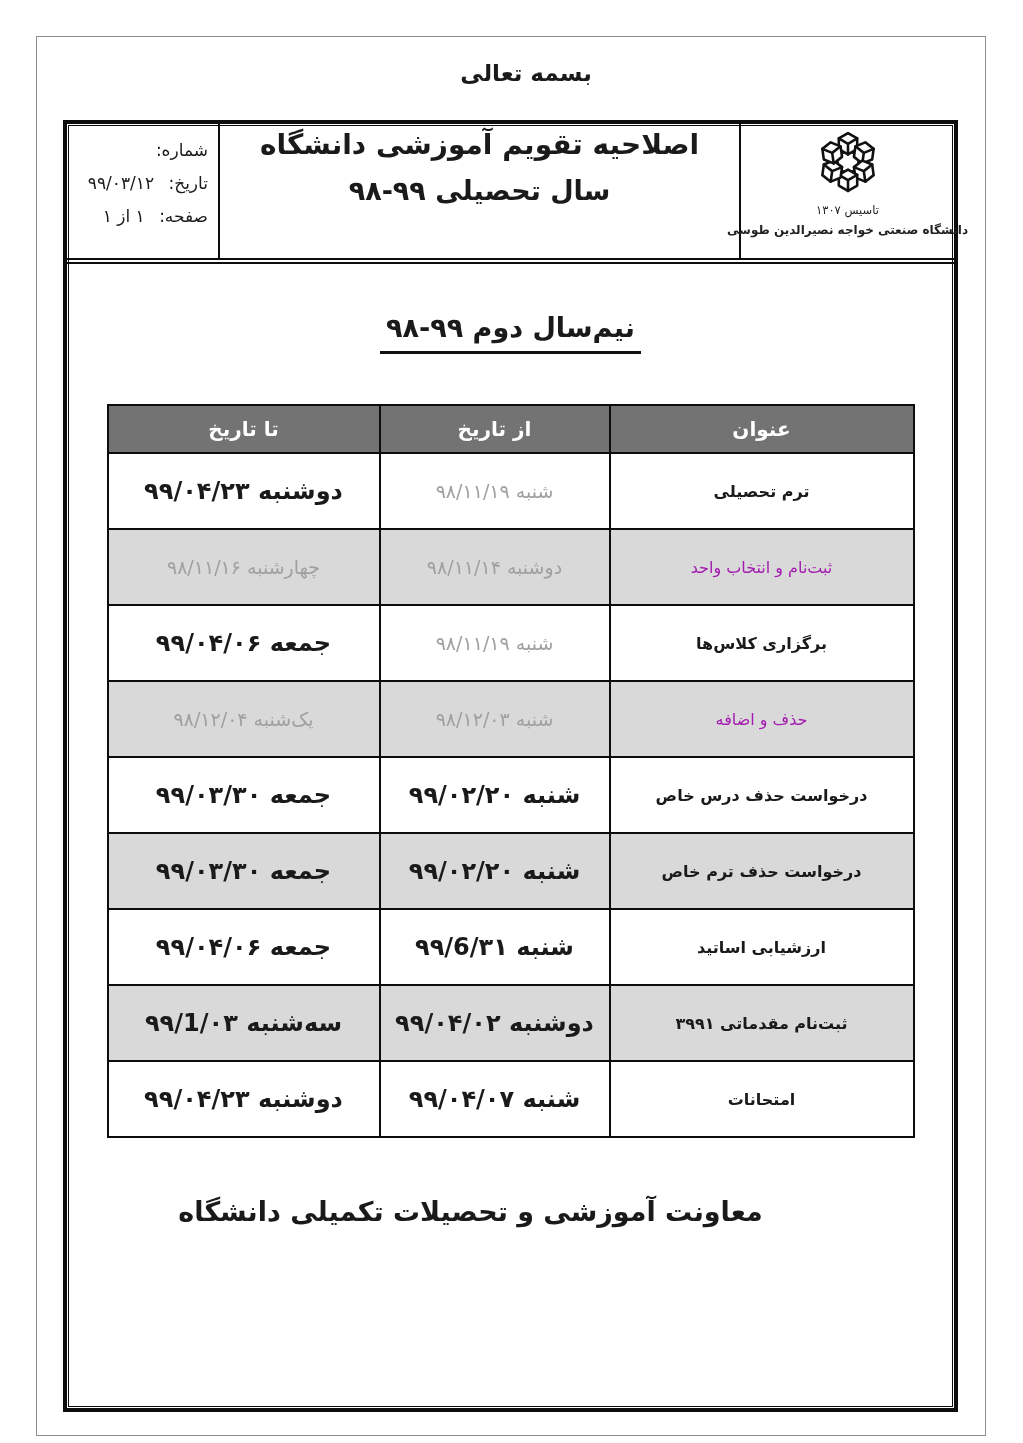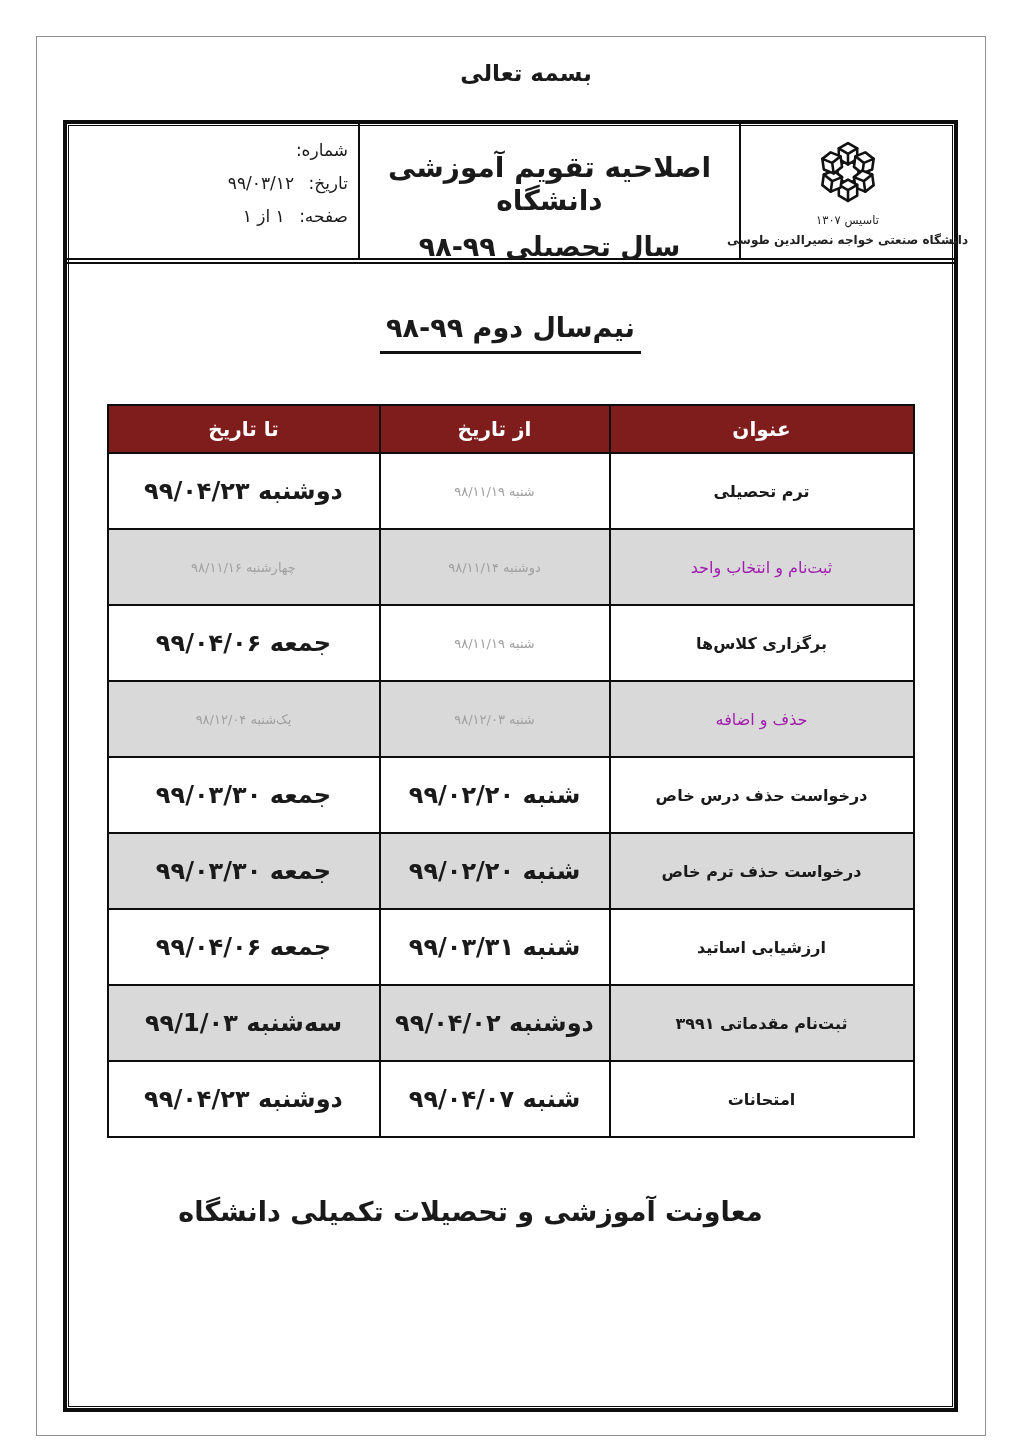--- a/index.html
+++ b/index.html
@@ -24,52 +24,52 @@
     content:""; position:absolute; inset:1px; border:1px solid #0d0d0d;
     pointer-events:none;
   }
   
   .doc-header {
     display:flex; height:140px; border-bottom:6px double #0d0d0d;
   }
   .hdr-cell { height:100%; }
   .hdr-logo {
     width:215px; border-left:2px solid #0d0d0d;
-    display:flex; flex-direction:column; align-items:center; padding-top:10px;
+    display:flex; flex-direction:column; align-items:center; padding-top:0;
   }
   .hdr-title {
-    width:381px; border-left:2px solid #0d0d0d;
-    text-align:center; padding-top:27px; font-weight:bold;
+    width:521px; border-left:2px solid #0d0d0d;
+    text-align:center; padding-top:4px; font-weight:bold;
   }
   .title-l1 { font-size:28px; letter-spacing:-0.5px; }
   .title-l2 { font-size:27px; margin-top:14px; }
   .hdr-meta { flex:1; padding:16px 10px 0 6px; font-weight:normal; font-size:17px; }
   .meta-line { margin-bottom:13px; white-space:nowrap; }
   .meta-line .v { margin-right:9px; }
   .logo-founded { font-size:11.5px; margin-top:3px; color:#222; }
   .logo-univ { font-size:12px; font-weight:bold; margin-top:6px; color:#222; white-space:nowrap; }
   
   .doc-body { position:relative; }
   .section-title { margin-top:48px; text-align:center; font-size:27px; font-weight:bold; }
   .section-title span { display:inline-block; border-bottom:3px solid #111; padding:0 6px 8px; }
   table.cal {
     margin:50px auto 0; width:806px; border-collapse:collapse; table-layout:fixed;
   }
   .cal th, .cal td {
     border:2px solid #0d0d0d; text-align:center; vertical-align:middle;
     overflow:hidden;
   }
   .cal thead th {
-    height:48px; background:#7f1d1d; color:#ffffff; font-size:20px; font-weight:bold;
+    height:48px; background:#737373; color:#ffffff; font-size:20px; font-weight:bold;
   }
   .cal tbody tr { height:76px; background:#ffffff; }
   .cal tbody tr.zebra { background:#d9d9d9; }
   td.c-title { font-size:16px; font-weight:bold; }
   td.big     { font-size:24px; font-weight:bold; }
-  td.muted-sm{ font-size:13px; font-weight:normal; color:#a0a0a0; }
+  td.muted-sm{ font-size:19px; font-weight:normal; color:#a0a0a0; }
   td.muted-md{ font-size:16px; font-weight:normal; color:#a21caf; }
   .footer-sig {
     margin-top:58px; text-align:center; font-weight:bold;
     position:relative; right:40px;
   }
   .f1 { font-size:27px; }
   .f2 { font-size:26px; margin-top:20px; }
 </style>
 </head>
 <body>
@@ -169,21 +169,21 @@
           <td class="big">شنبه ۹۹/۰۲/۲۰</td>
           <td class="big">جمعه ۹۹/۰۳/۳۰</td>
         </tr>
         <tr class="zebra">
           <td class="c-title">درخواست حذف ترم خاص</td>
           <td class="big">شنبه ۹۹/۰۲/۲۰</td>
           <td class="big">جمعه ۹۹/۰۳/۳۰</td>
         </tr>
         <tr>
           <td class="c-title">ارزشیابی اساتید</td>
-          <td class="big">شنبه ۹۹/۰۳/۳۱</td>
+          <td class="big">شنبه ۹۹/6/۳۱</td>
           <td class="big">جمعه ۹۹/۰۴/۰۶</td>
         </tr>
         <tr class="zebra">
           <td class="c-title">ثبت‌نام مقدماتی ۳۹۹۱</td>
           <td class="big">دوشنبه ۹۹/۰۴/۰۲</td>
           <td class="big">سه‌شنبه ۹۹/1/۰۳</td>
         </tr>
         <tr>
           <td class="c-title">امتحانات</td>
           <td class="big">شنبه ۹۹/۰۴/۰۷</td>

